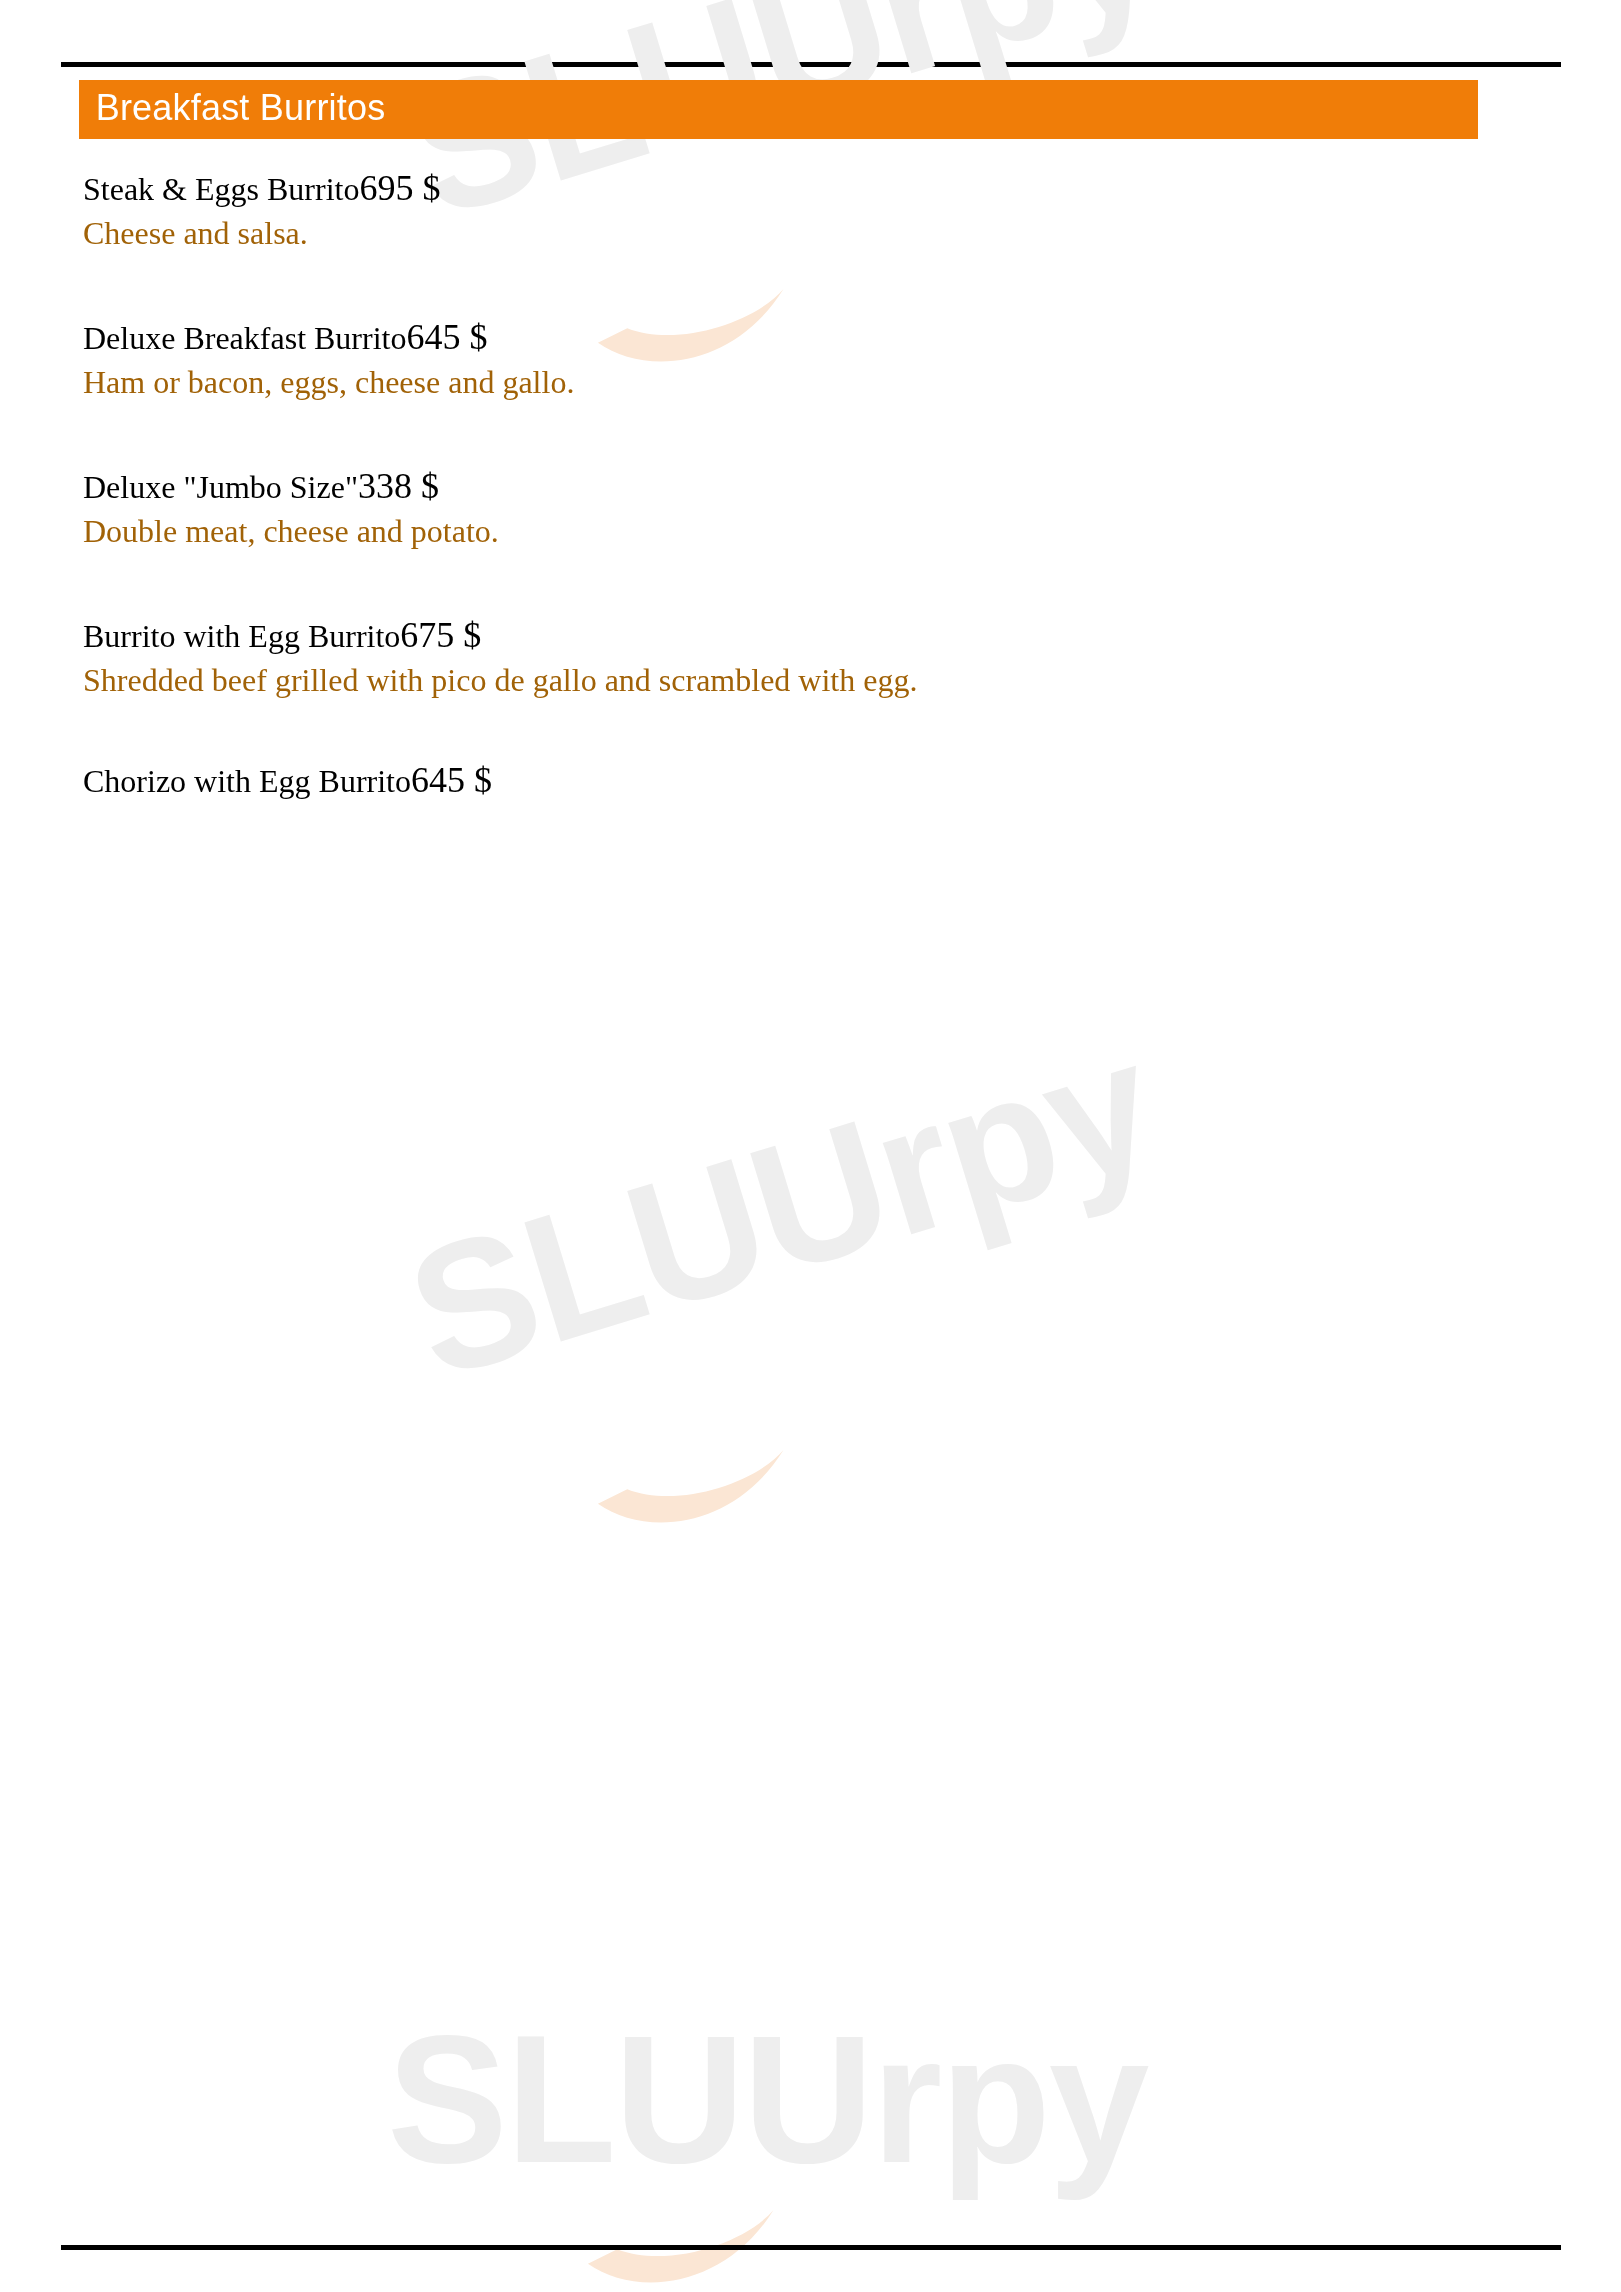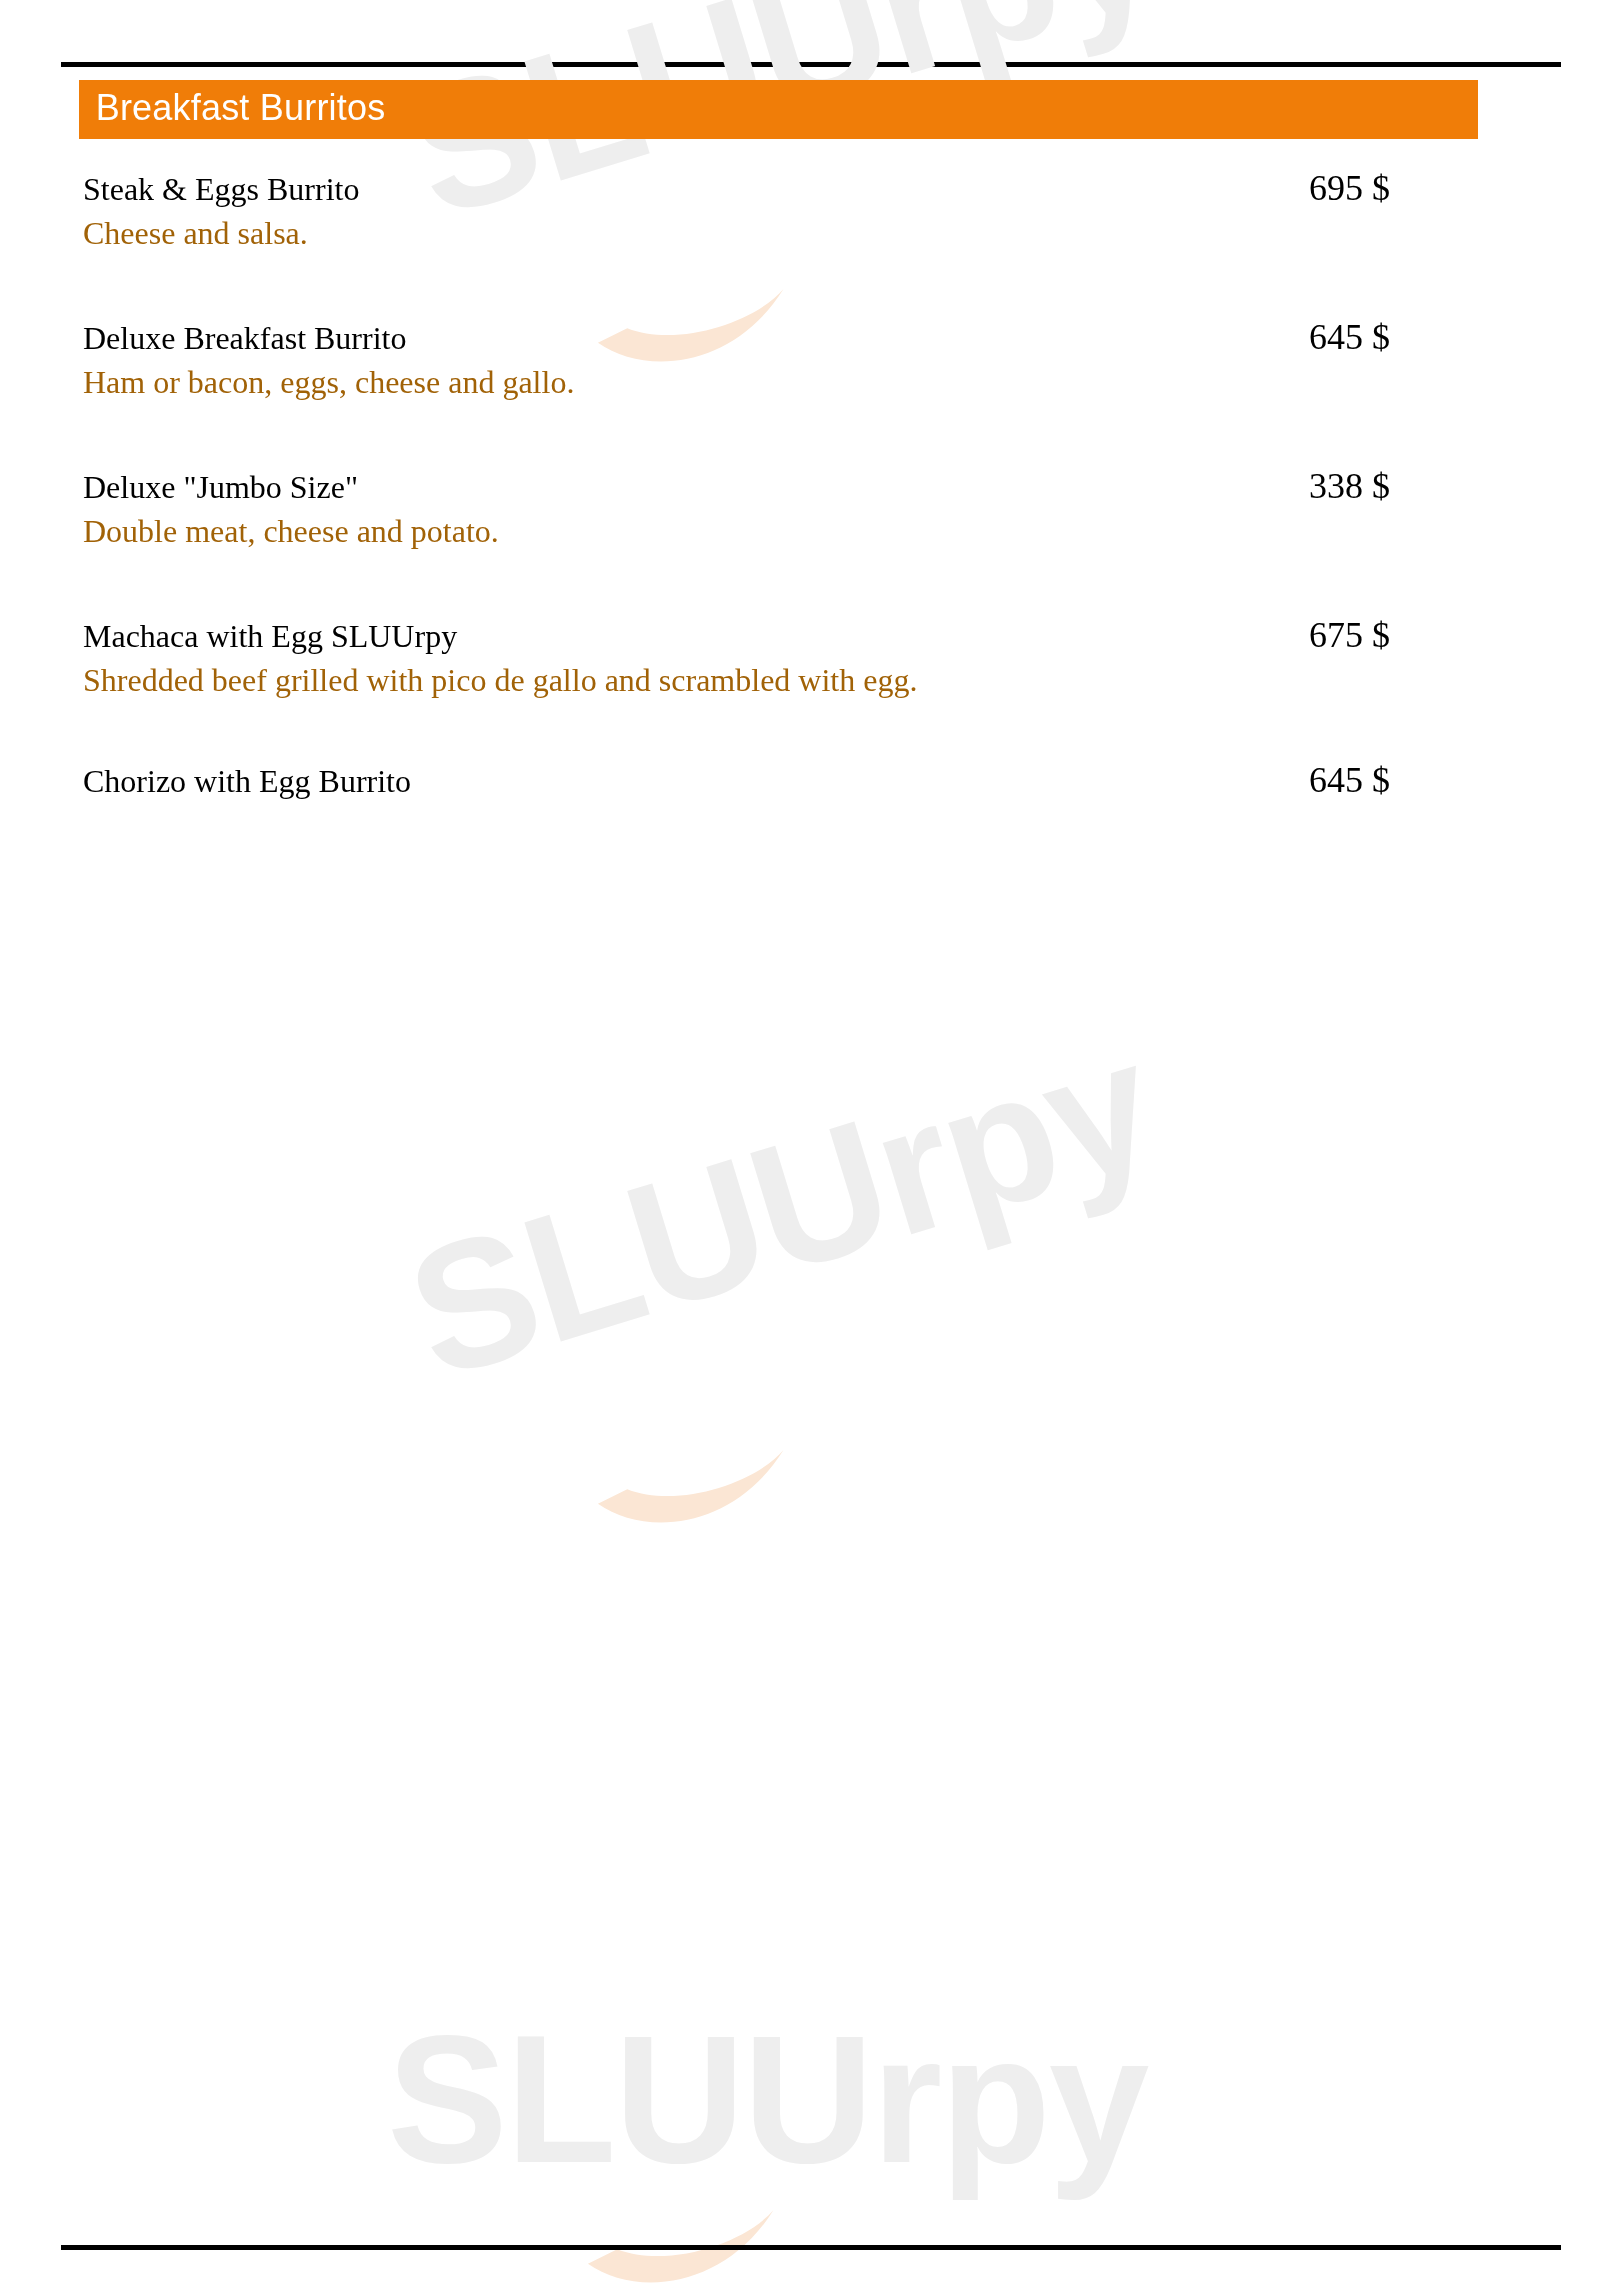--- a/index.html
+++ b/index.html
@@ -103,21 +103,20 @@
     left: 83px;
     top: 167px;
     width: 1313px;
   }
   .item {
     position: relative;
     margin-bottom: 12px;
   }
   .item-row {
     display: flex;
-    justify-content: space-between;
     align-items: baseline;
   }
   .item-name {
     font-size: 32px;
     color: #000000;
     line-height: 1.25;
   }
   .item-price {
     font-size: 36px;
     color: #000000;
@@ -177,21 +176,21 @@
     <div class="item" style="margin-bottom:63px;">
       <div class="item-row">
         <div class="item-name">Deluxe "Jumbo Size"</div>
         <div class="item-price">338 $</div>
       </div>
       <div class="item-desc">Double meat, cheese and potato.</div>
     </div>
 
     <div class="item" style="margin-bottom:59px;">
       <div class="item-row">
-        <div class="item-name">Machaca with Egg SLUUrpy</div>
+        <div class="item-name">Burrito with Egg Burrito</div>
         <div class="item-price">675 $</div>
       </div>
       <div class="item-desc">Shredded beef grilled with pico de gallo and scrambled with egg.</div>
     </div>
 
     <div class="item">
       <div class="item-row">
         <div class="item-name">Chorizo with Egg Burrito</div>
         <div class="item-price">645 $</div>
       </div>

